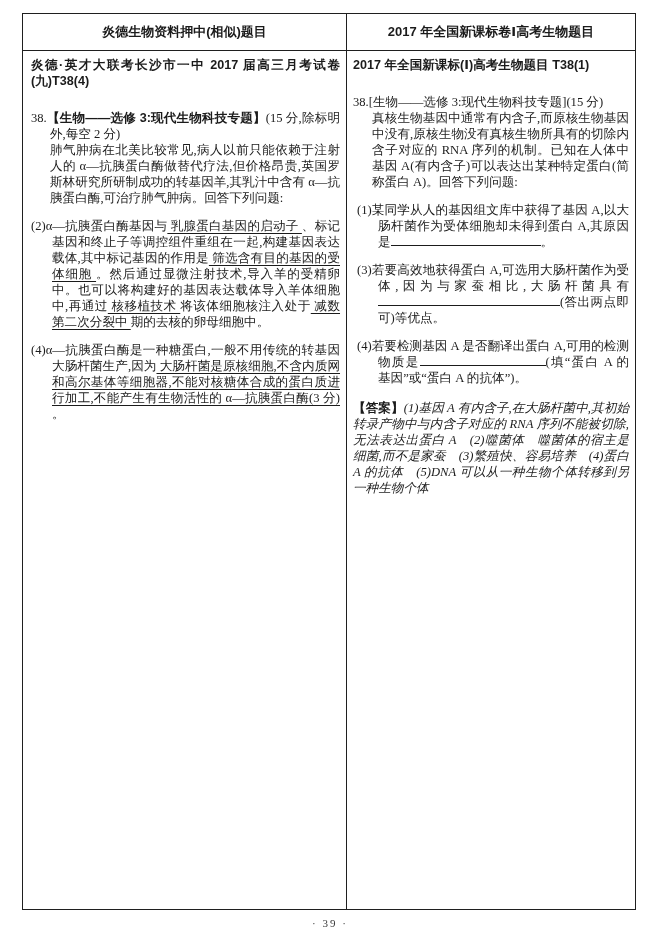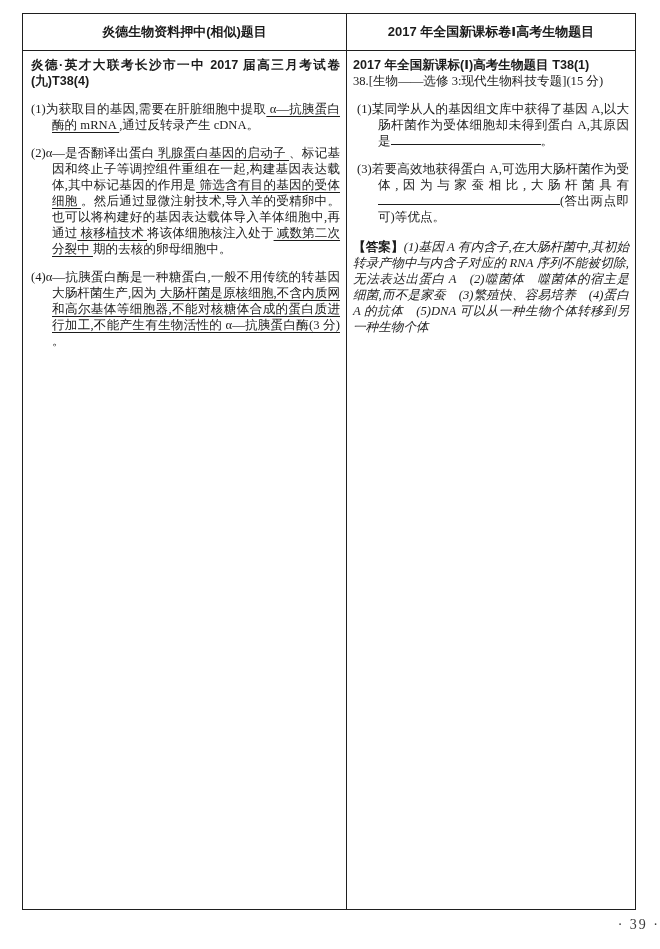--- a/index.html
+++ b/index.html
@@ -30,21 +30,21 @@
   .tbody { display: flex; height: calc(100% - 37px); }
   .td { font-size: 12.6px; line-height: 16px; text-align: justify; }
   .tdl { width: 324px; border-right: 1.5px solid #1f1f1f; padding: 6px 6px 4px 8px; }
   .tdr { flex: 1; padding: 6px 6px 4px 6px; }
 
   .para { margin: 0; }
   .hei {
     font-family: "Liberation Sans", "DejaVu Sans", sans-serif;
     font-weight: 700;
   }
-  .hang38 { padding-left: 19px; text-indent: -19px; }
+  .hang38 { padding-left: 19px; text-indent: -19px; margin-top: 21px; }
   .block  { margin-left: 19px; }
   .item   { padding-left: 21px; text-indent: -21px; margin-top: 12px; }
   .ritem  { margin-left: 4px; }
   .answer { margin-top: 14px; }
 
   .u { text-decoration: underline; text-underline-offset: 3px; }
   .b {
     font-weight: 700;
     font-family: "Liberation Sans", "DejaVu Sans", sans-serif;
     font-style: normal;
@@ -52,50 +52,53 @@
   .k { font-style: italic; }
   .blank {
     display: inline-block;
     border-bottom: 1px solid #1b1b1b;
     height: 0.95em;
     vertical-align: baseline;
   }
 
   .pageno {
     position: absolute; left: 0; top: 917px; width: 660px;
-    text-align: right; font-size: 14px; color: #3a3a3a;
+    text-align: center; font-size: 11px; color: #3a3a3a;
     letter-spacing: 2px;
   }
 </style>
 </head>
 <body>
 
 <div class="doc">
 
   <div class="tbl">
 
     <div class="thead">
       <div class="th thl">炎德生物资料押中(相似)题目</div>
       <div class="th thr">2017 年全国新课标卷Ⅰ高考生物题目</div>
     </div>
 
     <div class="tbody">
 
       <div class="td tdl">
         <p class="para hei">炎德·英才大联考长沙市一中 2017 届高三月考试卷(九)T38(4)</p>
-        <p class="para item"><span>(1)</span><span>为获取目的基因,需要在肝脏细胞中提取</span><span class="u"> α—抗胰蛋白酶的 mRNA </span><span>,通过反转录产生 cDNA。</span></p>
-        <p class="para item"><span>(2)</span><span>α—是否翻译出蛋白</span><span class="u"> 乳腺蛋白基因的启动子 </span><span>、标记基因和终止子等调控组件重组在一起,构建基因表达载体,其中标记基因的作用是</span><span class="u"> 筛选含有目的基因的受体细胞 </span><span>。然后通过显微注射技术,导入羊的受精卵中。也可以将构建好的基因表达载体导入羊体细胞中,再通过</span><span class="u"> 核移植技术 </span><span>将该体细胞核注入处于</span><span class="u"> 减数第二次分裂中 </span><span>期的去核的卵母细胞中。</span></p>
+        <p class="para hang38"><span>38.</span><span class="b">【生物——选修 3:现代生物科技专题】</span><span>(15 分,除标明外,每空 2 分)</span></p>
+        <p class="para block">肺气肿病在北美比较常见,病人以前只能依赖于注射人的 α—抗胰蛋白酶做替代疗法,但价格昂贵,英国罗斯林研究所研制成功的转基因羊,其乳汁中含有 α—抗胰蛋白酶,可治疗肺气肿病。回答下列问题:</p>
+        <p class="para item"><span>(2)</span><span>α—抗胰蛋白酶基因与</span><span class="u"> 乳腺蛋白基因的启动子 </span><span>、标记基因和终止子等调控组件重组在一起,构建基因表达载体,其中标记基因的作用是</span><span class="u"> 筛选含有目的基因的受体细胞 </span><span>。然后通过显微注射技术,导入羊的受精卵中。也可以将构建好的基因表达载体导入羊体细胞中,再通过</span><span class="u"> 核移植技术 </span><span>将该体细胞核注入处于</span><span class="u"> 减数第二次分裂中 </span><span>期的去核的卵母细胞中。</span></p>
         <p class="para item"><span>(4)</span><span>α—抗胰蛋白酶是一种糖蛋白,一般不用传统的转基因大肠杆菌生产,因为</span><span class="u"> 大肠杆菌是原核细胞,不含内质网和高尔基体等细胞器,不能对核糖体合成的蛋白质进行加工,不能产生有生物活性的 α—抗胰蛋白酶(3 分) </span><span>。</span></p>
       </div>
 
       <div class="td tdr">
         <p class="para hei">2017 年全国新课标(Ⅰ)高考生物题目 T38(1)</p>
         <p class="para hang38"><span>38.</span><span>[生物——选修 3:现代生物科技专题](15 分)</span></p>
+        <p class="para block">真核生物基因中通常有内含子,而原核生物基因中没有,原核生物没有真核生物所具有的切除内含子对应的 RNA 序列的机制。已知在人体中基因 A(有内含子)可以表达出某种特定蛋白(简称蛋白 A)。回答下列问题:</p>
         <p class="para item ritem"><span>(1)</span><span>某同学从人的基因组文库中获得了基因 A,以大肠杆菌作为受体细胞却未得到蛋白 A,其原因是</span><span class="blank" style="width: 150px;"></span><span>。</span></p>
         <p class="para item ritem"><span>(3)</span><span>若要高效地获得蛋白 A,可选用大肠杆菌作为受体,因为与家蚕相比,大肠杆菌具有</span><span class="blank" style="width: 148px;"></span><span class="blank" style="width: 34px;"></span><span>(答出两点即可)等优点。</span></p>
+        <p class="para item ritem"><span>(4)</span><span>若要检测基因 A 是否翻译出蛋白 A,可用的检测物质是</span><span class="blank" style="width: 126px;"></span><span>(填“蛋白 A 的基因”或“蛋白 A 的抗体”)。</span></p>
         <p class="para answer"><span class="b">【答案】</span><span class="k">(1)基因 A 有内含子,在大肠杆菌中,其初始转录产物中与内含子对应的 RNA 序列不能被切除,无法表达出蛋白 A　(2)噬菌体　噬菌体的宿主是细菌,而不是家蚕　(3)繁殖快、容易培养　(4)蛋白 A 的抗体　(5)DNA 可以从一种生物个体转移到另一种生物个体</span></p>
       </div>
 
     </div>
   </div>
 
   <div class="pageno">· 39 ·</div>
 
 </div>
 

